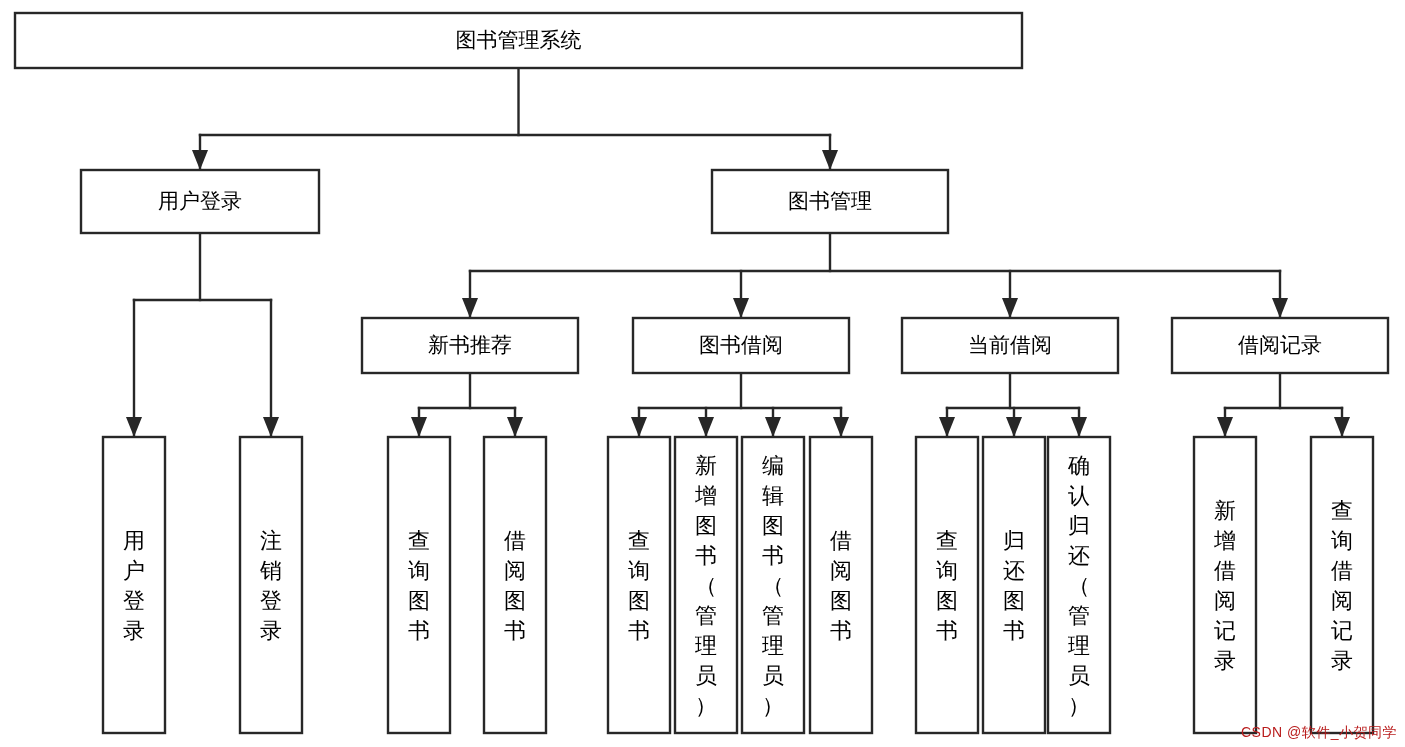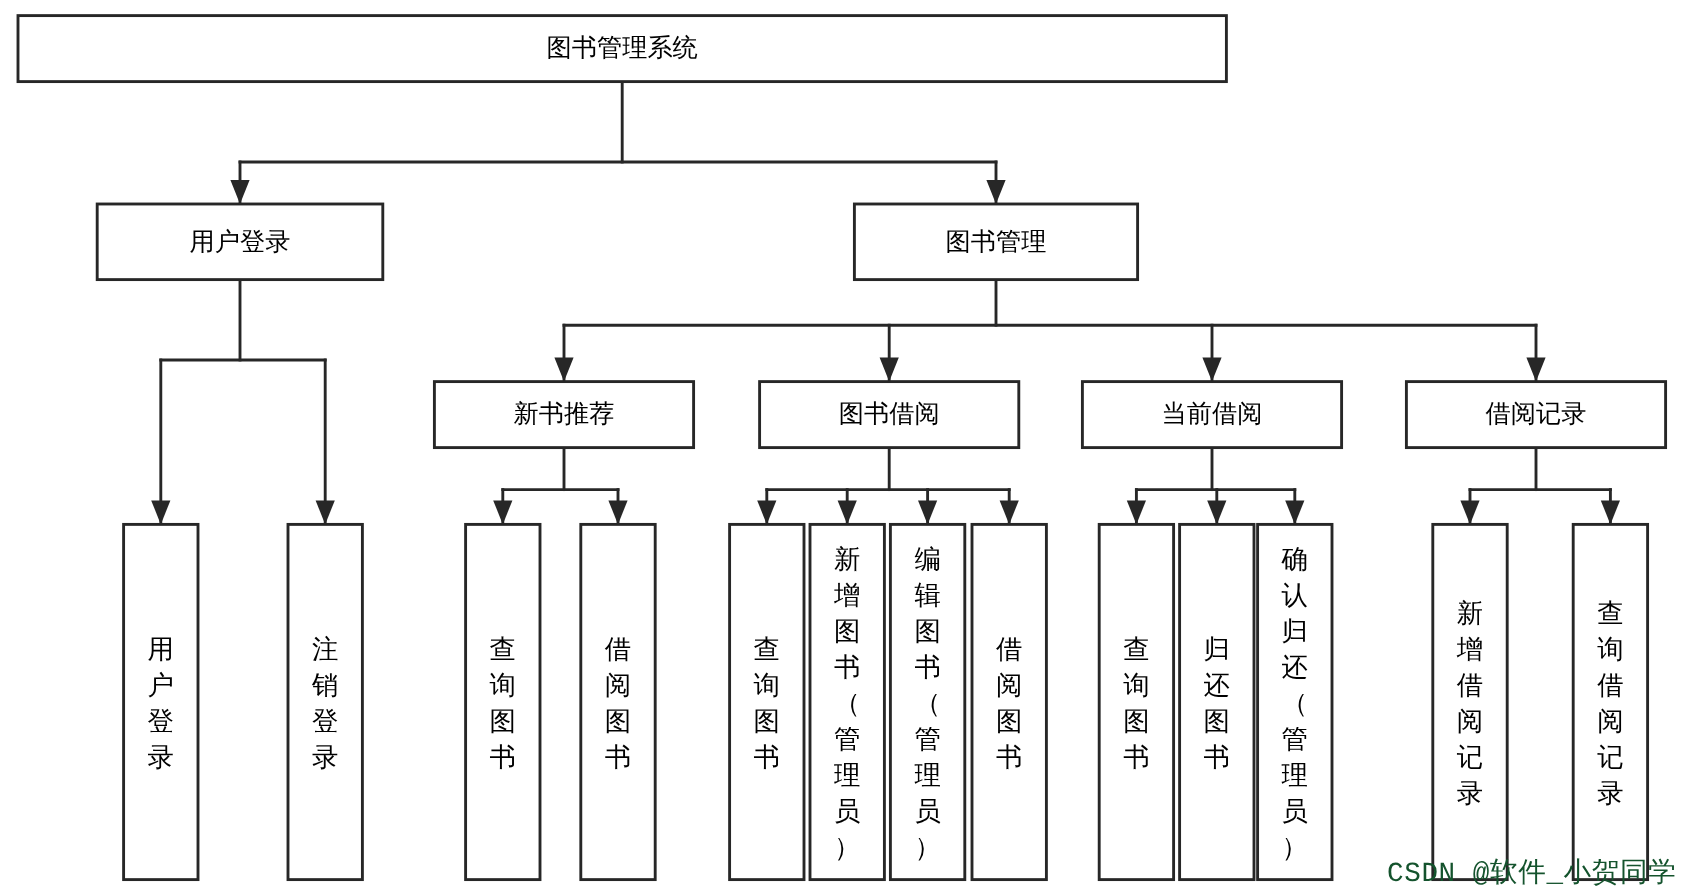--- a/index.html
+++ b/index.html
@@ -52,23 +52,23 @@
   .node-label-vert {
     font-family: "Liberation Sans", "DejaVu Sans", sans-serif;
     fill: #000000;
     font-size: 22px;
     text-anchor: middle;
   }
   .watermark {
     position: absolute;
     right: 8px;
     bottom: 5px;
-    font-family: Liberation Mono, monospace;
-    font-size: 23px;
-    color: #14532d;
+    font-family: Liberation Sans, sans-serif;
+    font-size: 14px;
+    color: #b91c1c;
     letter-spacing: 0.5px;
     white-space: nowrap;
     user-select: none;
   }
 </style>
 </head>
 <body>
 
 <div id="diagram-root">
 

